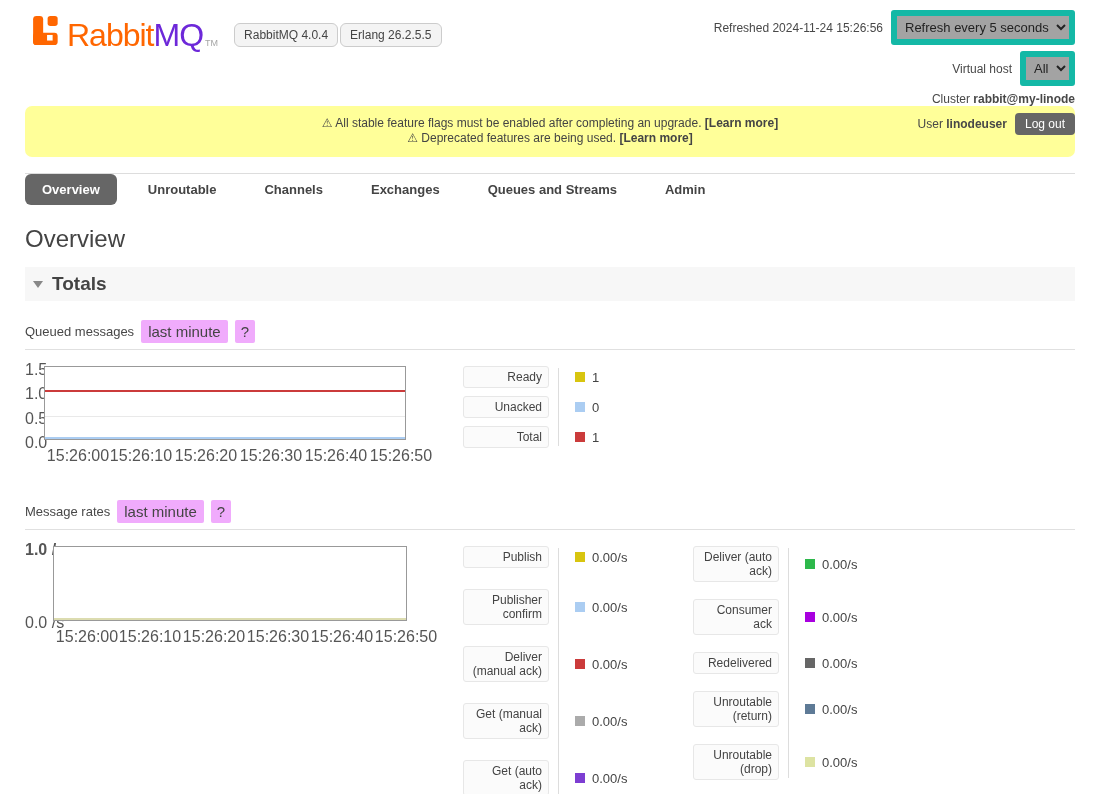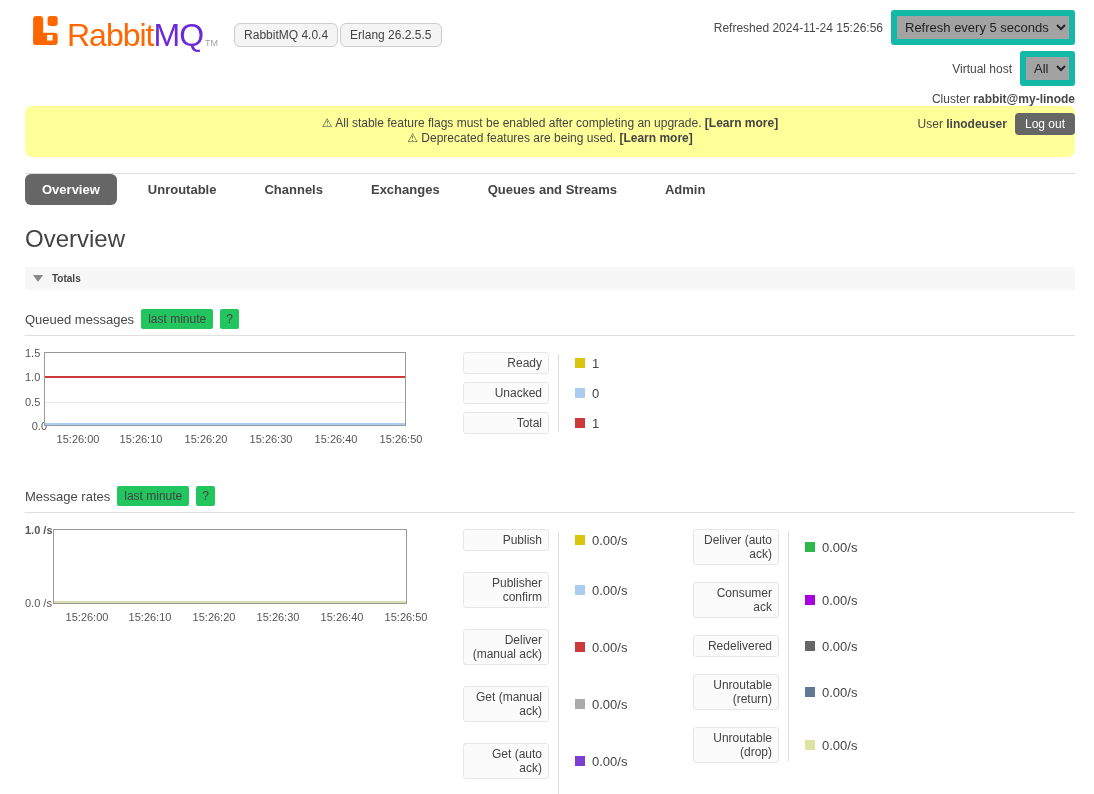--- a/index.html
+++ b/index.html
@@ -51,45 +51,45 @@
   .tab {
     padding:8px 17px; margin-right:14px; font-size:13px; font-weight:bold; color:#444;
     cursor:pointer; white-space:nowrap;
   }
   .tab.active { background:#666; color:#fff; border-radius:6px; }
 
   
   h1.page-title { font-size:24px; font-weight:normal; color:#444; margin:20px 0 14px; }
   .totals-bar {
     background:#f7f7f7; padding:6px 8px; display:flex; align-items:center; gap:9px;
-    font-size:10px; font-weight:bold; color:#444;
+    font-size:19px; font-weight:bold; color:#444;
   }
   .tri-down {
     width:0; height:0; display:inline-block;
     border-left:5px solid transparent; border-right:5px solid transparent;
     border-top:7px solid #888;
   }
   .sec-head {
     display:flex; align-items:center; gap:7px;
     border-bottom:1px solid #e0e0e0; padding-bottom:6px; font-size:13px; color:#484848;
   }
   .sec-head.qm { margin-top:19px; }
   .sec-head.mr { margin-top:32px; }
   .range-chip, .help-chip {
-    background:#22c55e; border-radius:2px; padding:3px 7px; font-size:12px; color:#444; cursor:pointer;
+    background:#f0abfc; border-radius:2px; padding:3px 7px; font-size:15px; color:#444; cursor:pointer;
   }
   .help-chip { padding:3px 6px; }
 
   
   .chart-row { display:flex; align-items:flex-start; margin-top:14px; }
   .chart-block { position:relative; width:420px; flex:none; }
   .plot { position:absolute; background:#fff; border:1px solid #999; }
   .grid { position:absolute; left:0; right:0; height:1px; background:#e9e9e9; }
   .sline { position:absolute; left:0; right:0; height:2px; }
-  .yt, .xt { position:absolute; font-size:11px; color:#555; white-space:nowrap; }
+  .yt, .xt { position:absolute; font-size:16px; color:#555; white-space:nowrap; }
   .yt { text-align:right; }
   .xt { transform:translateX(-50%); }
 
   .c1 { height:104px; }
   .c1 .plot { left:19px; top:2px; width:362px; height:74px; }
   .c2 { height:110px; }
   .c2 .plot { left:28px; top:2px; width:354px; height:75px; }
 
   
   .legend { position:relative; display:grid; column-gap:0; align-items:center; }

